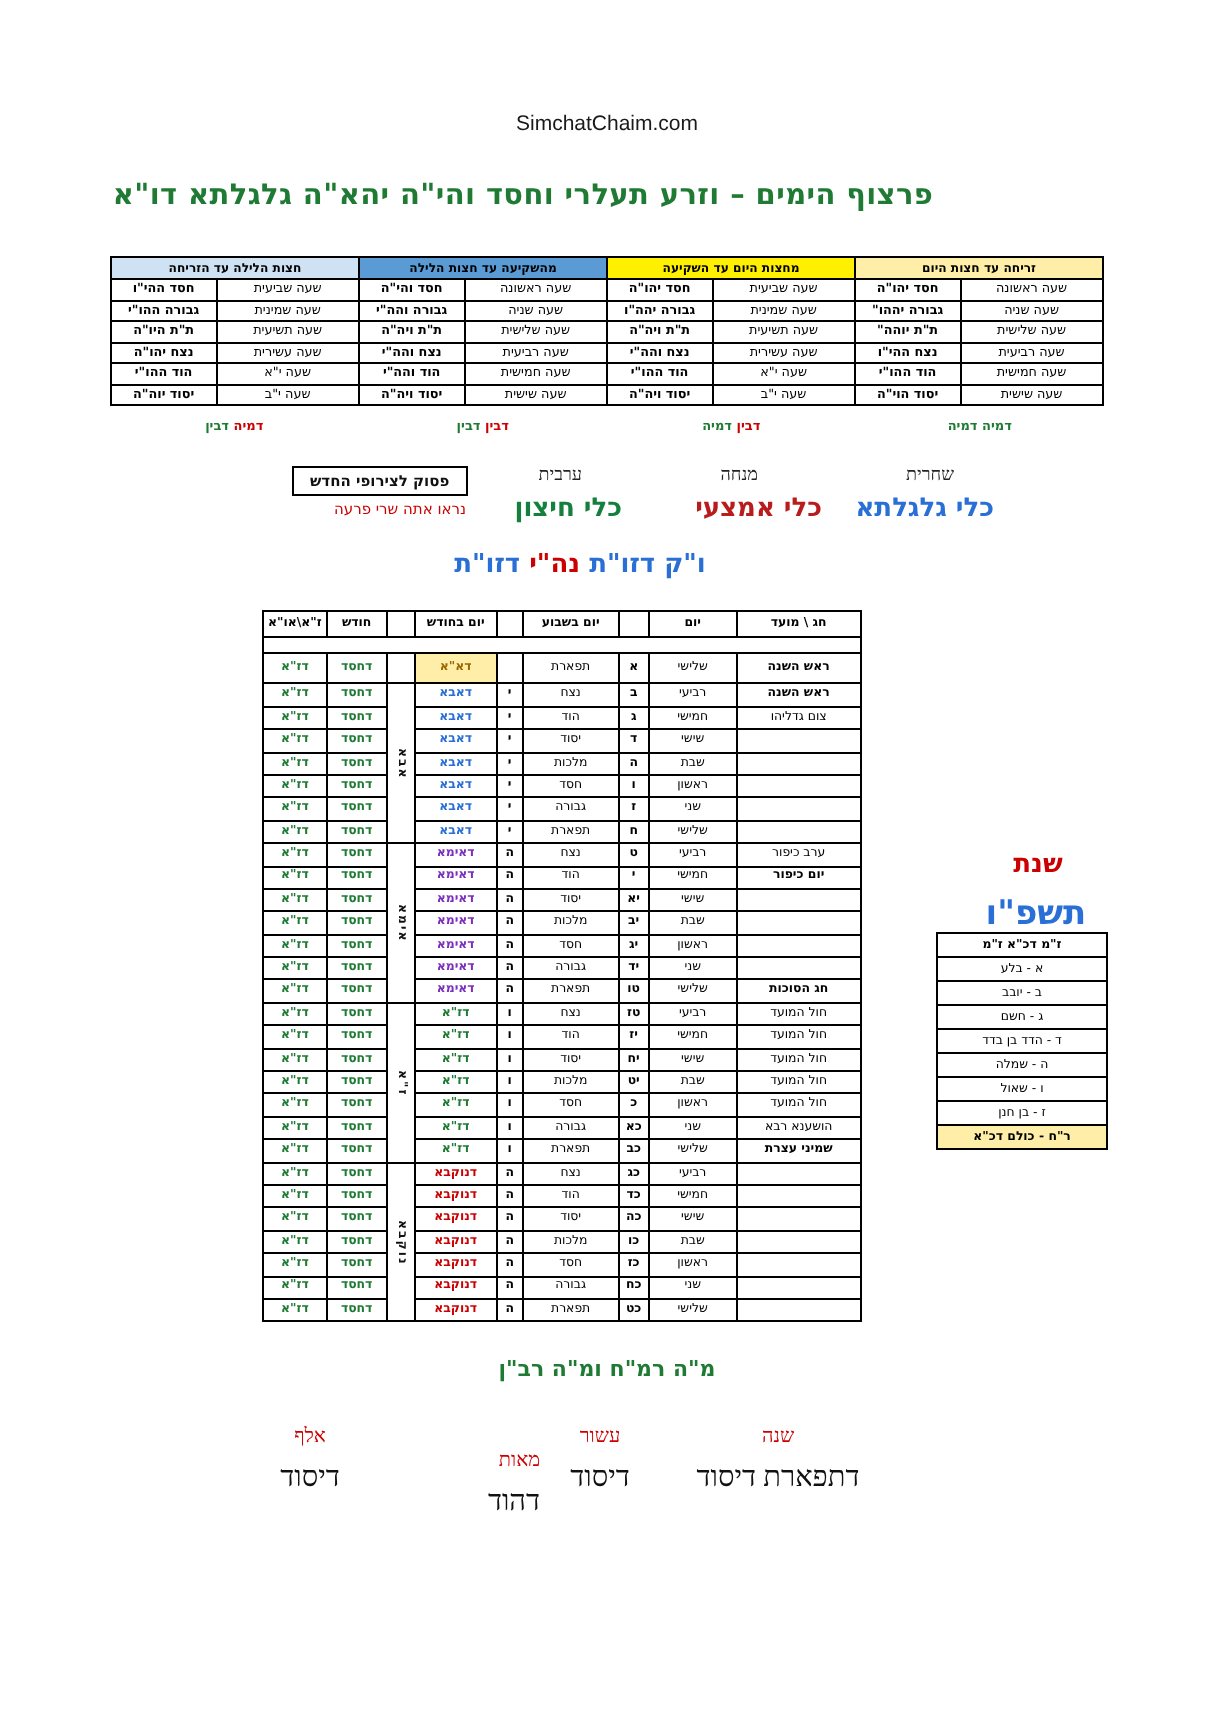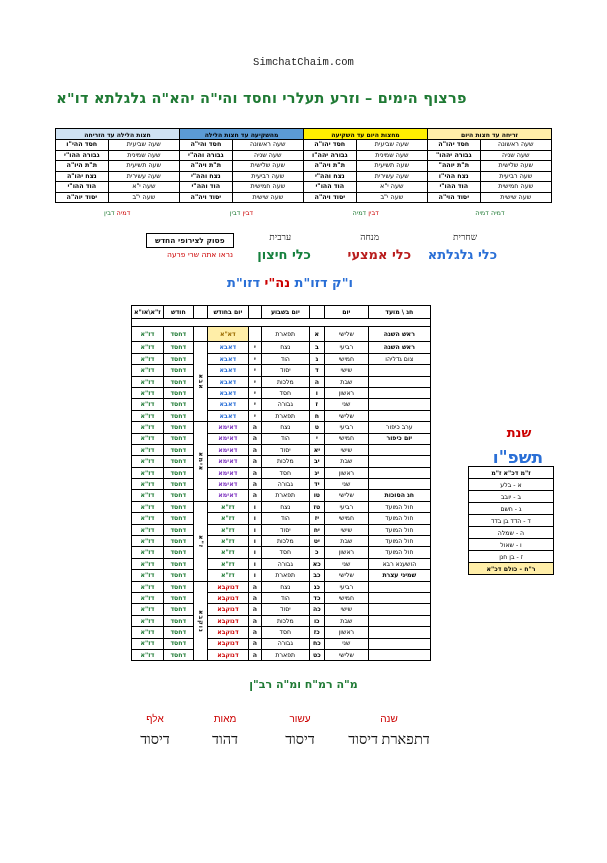--- a/index.html
+++ b/index.html
@@ -11,21 +11,21 @@
     color:#000;
     position:relative;
     overflow:hidden;
   }
   .page{position:relative;width:607px;height:863px;}
 
   
   .site-credit{
     position:absolute;top:56px;left:0;width:607px;
     text-align:center;font-size:10.5px;color:#1a1a1a;
-    font-family:Liberation Mono, monospace;
+    font-family:Liberation Sans, sans-serif;
   }
 
   
   .main-title{
     position:absolute;top:90px;left:0;width:523px;
     text-align:center;
     direction:rtl;
     font-size:14.5px;font-weight:bold;color:#1f7a34;
     font-family:"DejaVu Sans","Liberation Sans",sans-serif;
     letter-spacing:.2px;
@@ -61,21 +61,21 @@
   th.h-blue-d{background:#5b9bd5;}
   td.lbl{font-weight:normal;}
   td.val{font-weight:bold;}
 
   
   .cap-row{
     position:absolute;top:209px;left:55px;width:497px;
     direction:rtl;display:flex;
   }
   .cap-cell{
-    flex:1 1 0;text-align:center;font-size:6.5px;font-weight:normal;
+    flex:1 1 0;text-align:center;font-size:6.5px;font-weight:bold;
     font-family:"DejaVu Sans","Liberation Sans",sans-serif;
     white-space:nowrap;
   }
   .cap-cell .g{color:#1f7a34;}
   .cap-cell .r{color:#cc0000;}
 
   
   .prayer-names{
     position:absolute;top:232px;left:0;width:607px;
     direction:rtl;
@@ -199,21 +199,21 @@
     font-size:11px;font-weight:bold;color:#1f7a34;
     font-family:"DejaVu Sans","Liberation Sans",sans-serif;
   }
   .gematria{
     position:absolute;top:713px;left:0;width:607px;
     direction:rtl;
   }
   .gm-col{position:absolute;text-align:center;}
   .gm-top{
     font-size:10px;color:#cc0000;
-    font-family:Liberation Sans, sans-serif;white-space:nowrap;
+    font-family:Liberation Serif, serif;white-space:nowrap;
   }
   .gm-bot{
     font-size:14.5px;color:#111;margin-top:7px;
     font-family:"Liberation Serif",serif;white-space:nowrap;
   }
 </style>
 </head>
 <body>
 
 <div class="page">
@@ -708,21 +708,21 @@
 
   <div class="gematria" id="gematria">
       <div class="gm-col" style="left: 344px; top: 0px; width: 90px;">
         <div class="gm-top">שנה</div>
         <div class="gm-bot">דתפארת דיסוד</div>
       </div>
       <div class="gm-col" style="left: 255px; top: 0px; width: 90px;">
         <div class="gm-top">עשור</div>
         <div class="gm-bot">דיסוד</div>
       </div>
-      <div class="gm-col" style="left: 180px; top: 0px; width: 90px;">
+      <div class="gm-col" style="left: 180px; top: 12px; width: 90px; text-align: right;">
         <div class="gm-top">מאות</div>
         <div class="gm-bot">דהוד</div>
       </div>
       <div class="gm-col" style="left: 110px; top: 0px; width: 90px;">
         <div class="gm-top">אלף</div>
         <div class="gm-bot">דיסוד</div>
       </div>
     </div>
 
 </div>

